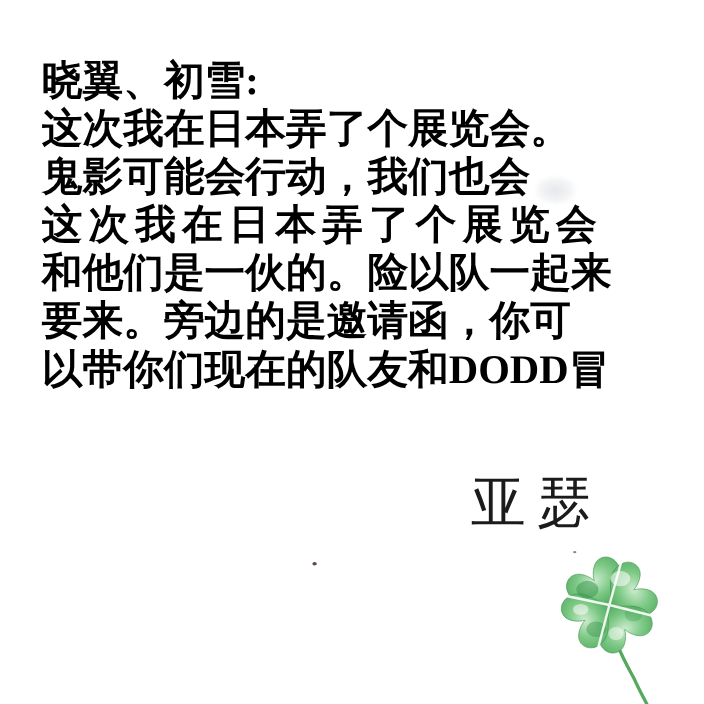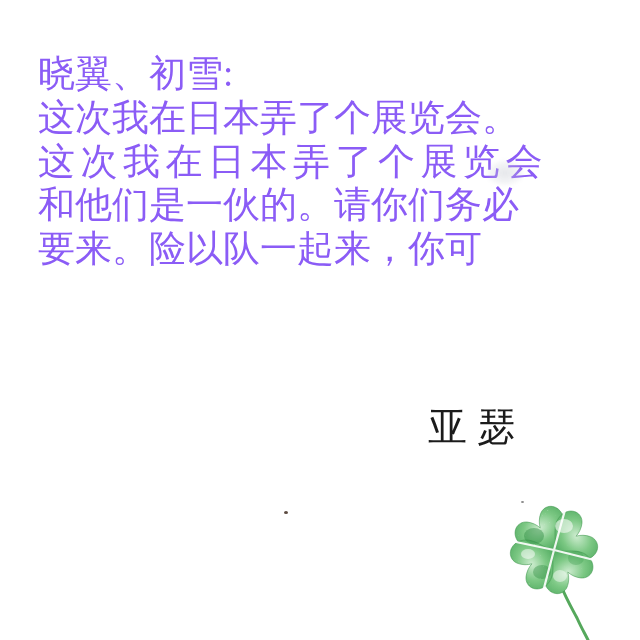--- a/index.html
+++ b/index.html
@@ -11,38 +11,39 @@
     height: 640px;
     background: #ffffff;
     position: relative;
     overflow: hidden;
     font-family: "Liberation Serif", "DejaVu Serif", serif;
   }
   .letter-body {
     position: absolute;
     left: 38px;
     top: 52px;
-    color: #8b5cf6;
+    color: #000000;
     font-size: 37px;
     line-height: 43.8px;
     white-space: nowrap;
+    font-weight: bold;
   }
   .letter-line {
     height: 43.8px;
   }
   
   .letter-line.wide {
     letter-spacing: 5.5px;
   }
   .signature {
     position: absolute;
     left: 428px;
-    top: 400px;
+    top: 424px;
     color: #1b1b1b;
-    font-size: 39px;
+    font-size: 50px;
     letter-spacing: 10px;
     white-space: nowrap;
   }
   .clover {
     position: absolute;
     left: 498px;
     top: 488px;
     width: 115px;
     height: 152px;
   }
@@ -58,23 +59,25 @@
   .speck { position: absolute; border-radius: 50%; }
   .speck-1 { left: 284px; top: 511px; width: 4px; height: 3px; background: #5c4a40; }
   .speck-2 { left: 521px; top: 501px; width: 3px; height: 2px; background: #8a8a8a; }
 </style>
 </head>
 <body>
 
 <div class="letter-body">
   <div class="letter-line">晓翼、初雪:</div>
   <div class="letter-line">这次我在日本弄了个展览会。</div>
+  <div class="letter-line">鬼影可能会行动，我们也会</div>
   <div class="letter-line wide">这次我在日本弄了个展览会</div>
-  <div class="letter-line">和他们是一伙的。请你们务必</div>
-  <div class="letter-line">要来。险以队一起来，你可</div>
+  <div class="letter-line">和他们是一伙的。险以队一起来</div>
+  <div class="letter-line">要来。旁边的是邀请函，你可</div>
+  <div class="letter-line">以带你们现在的队友和DODD冒</div>
 </div>
 
 <div class="signature">亚瑟</div>
 
 <div class="smudge"></div>
 
 <div class="speck speck-1"></div>
 <div class="speck speck-2"></div>
 
 <div class="clover">

